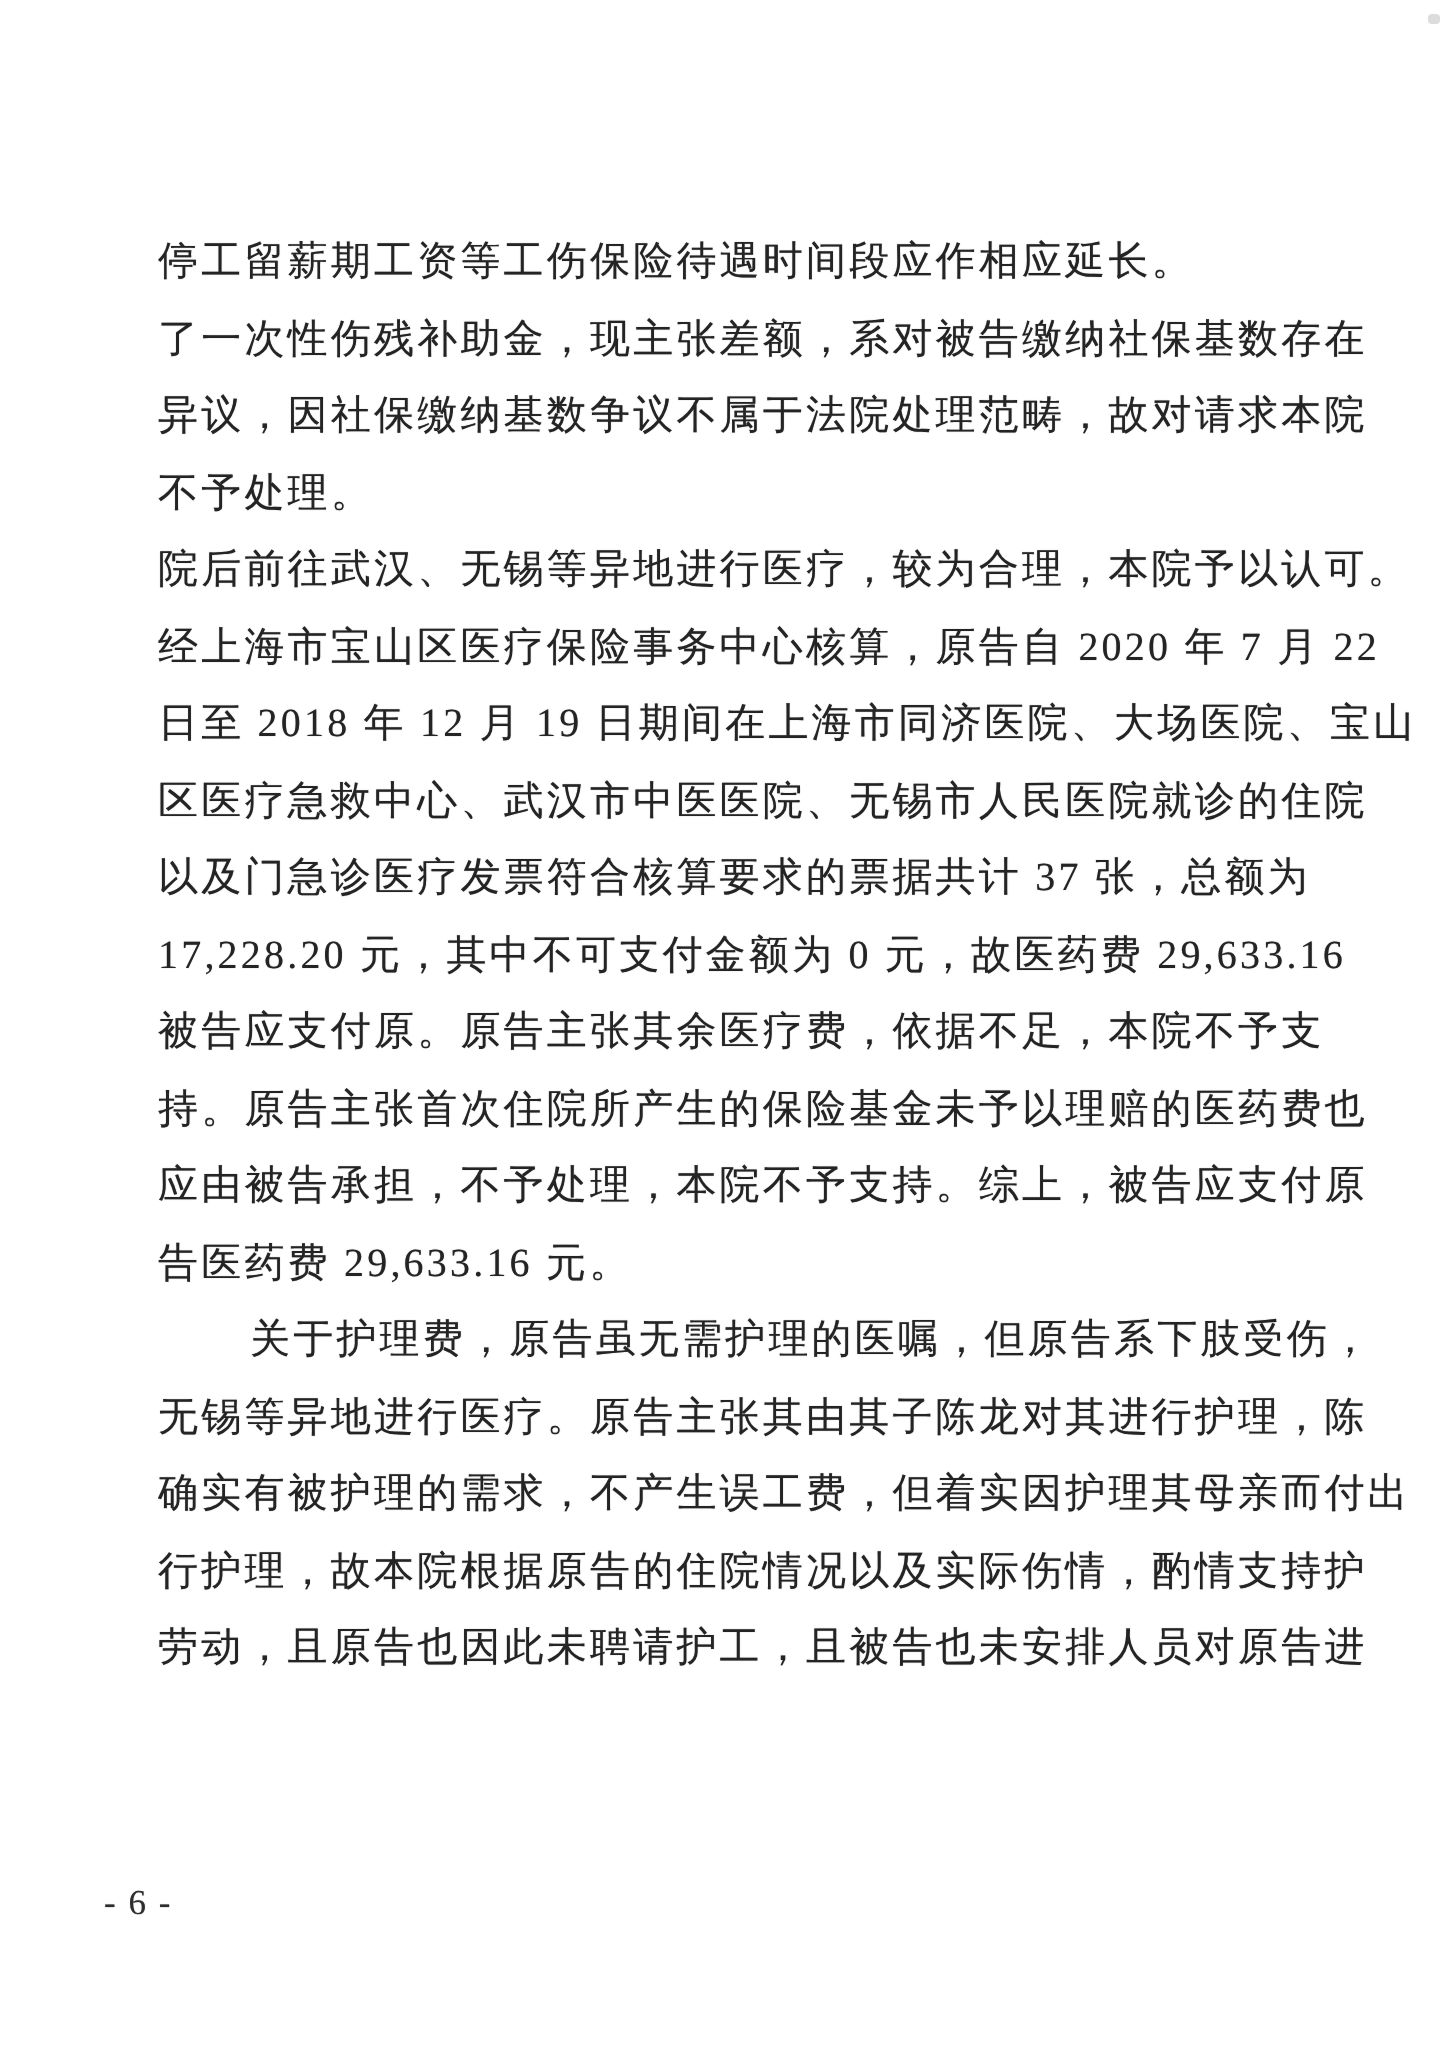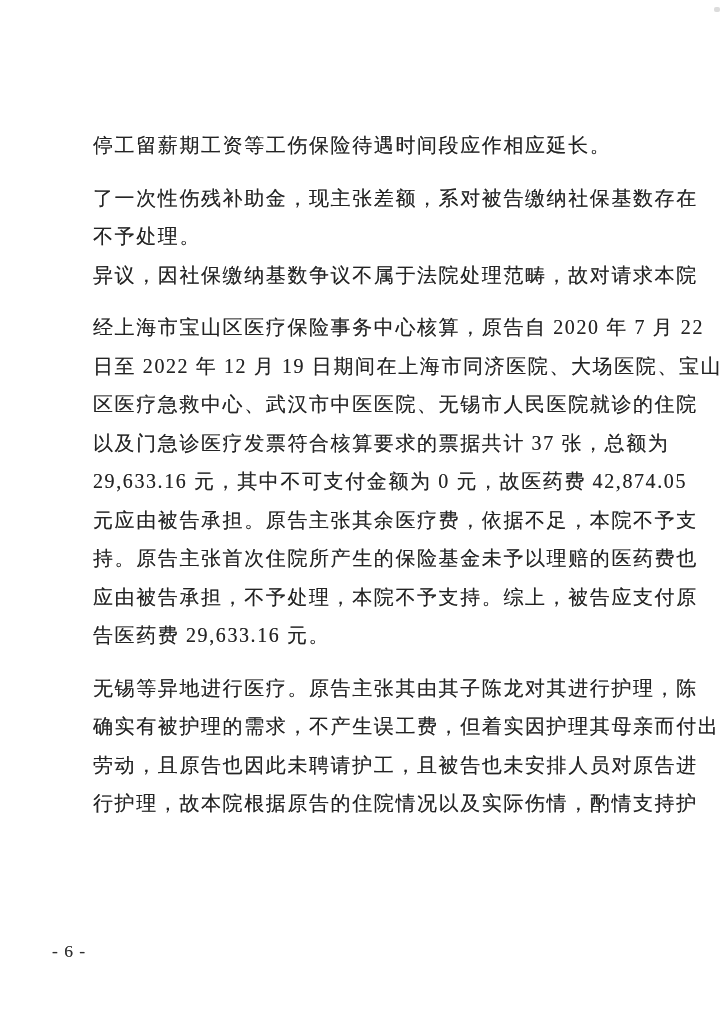--- a/index.html
+++ b/index.html
@@ -15,21 +15,21 @@
     overflow: hidden;
     font-family: "Liberation Serif", "DejaVu Serif", serif;
   }
   .text-block {
     position: absolute;
     left: 79px;
     top: 112px;
     width: 645px;
   }
   .para {
-    margin: 14px;
+    margin: 0;
     padding: 0;
   }
   .line {
     display: block;
     height: 38.5px;
     line-height: 38.5px;
     font-size: 20px;
     letter-spacing: 1.6px;
     white-space: nowrap;
     color: #242424;
@@ -67,40 +67,42 @@
   <span class="scan-speck"></span>
 
   <div class="text-block">
 
     <div class="para">
       <span class="line">停工留薪期工资等工伤保险待遇时间段应作相应延长。</span>
     </div>
 
     <div class="para">
       <span class="line">了一次性伤残补助金，现主张差额，系对被告缴纳社保基数存在</span>
+      <span class="line">异议，因社保缴纳基数争议不属于法院处理范畴，故对请求本院</span>
       <span class="line">不予处理。</span>
-      <span class="line">异议，因社保缴纳基数争议不属于法院处理范畴，故对请求本院</span>
     </div>
 
     <div class="para">
+      <span class="line">院后前往武汉、无锡等异地进行医疗，较为合理，本院予以认可。</span>
       <span class="line">经上海市宝山区医疗保险事务中心核算，原告自 2020 年 7 月 22</span>
-      <span class="line">日至 2022 年 12 月 19 日期间在上海市同济医院、大场医院、宝山</span>
+      <span class="line">日至 2018 年 12 月 19 日期间在上海市同济医院、大场医院、宝山</span>
       <span class="line">区医疗急救中心、武汉市中医医院、无锡市人民医院就诊的住院</span>
       <span class="line">以及门急诊医疗发票符合核算要求的票据共计 37 张，总额为</span>
-      <span class="line">29,633.16 元，其中不可支付金额为 0 元，故医药费 42,874.05</span>
-      <span class="line">元应由被告承担。原告主张其余医疗费，依据不足，本院不予支</span>
+      <span class="line">17,228.20 元，其中不可支付金额为 0 元，故医药费 29,633.16</span>
+      <span class="line">被告应支付原。原告主张其余医疗费，依据不足，本院不予支</span>
       <span class="line">持。原告主张首次住院所产生的保险基金未予以理赔的医药费也</span>
       <span class="line">应由被告承担，不予处理，本院不予支持。综上，被告应支付原</span>
       <span class="line">告医药费 29,633.16 元。</span>
     </div>
 
     <div class="para">
+      <span class="line indent">关于护理费，原告虽无需护理的医嘱，但原告系下肢受伤，</span>
       <span class="line">无锡等异地进行医疗。原告主张其由其子陈龙对其进行护理，陈</span>
       <span class="line">确实有被护理的需求，不产生误工费，但着实因护理其母亲而付出</span>
+      <span class="line">行护理，故本院根据原告的住院情况以及实际伤情，酌情支持护</span>
       <span class="line">劳动，且原告也因此未聘请护工，且被告也未安排人员对原告进</span>
-      <span class="line">行护理，故本院根据原告的住院情况以及实际伤情，酌情支持护</span>
     </div>
 
   </div>
 
   <div class="page-number">- 6 -</div>
 
 </div>
 
 </body></html>

